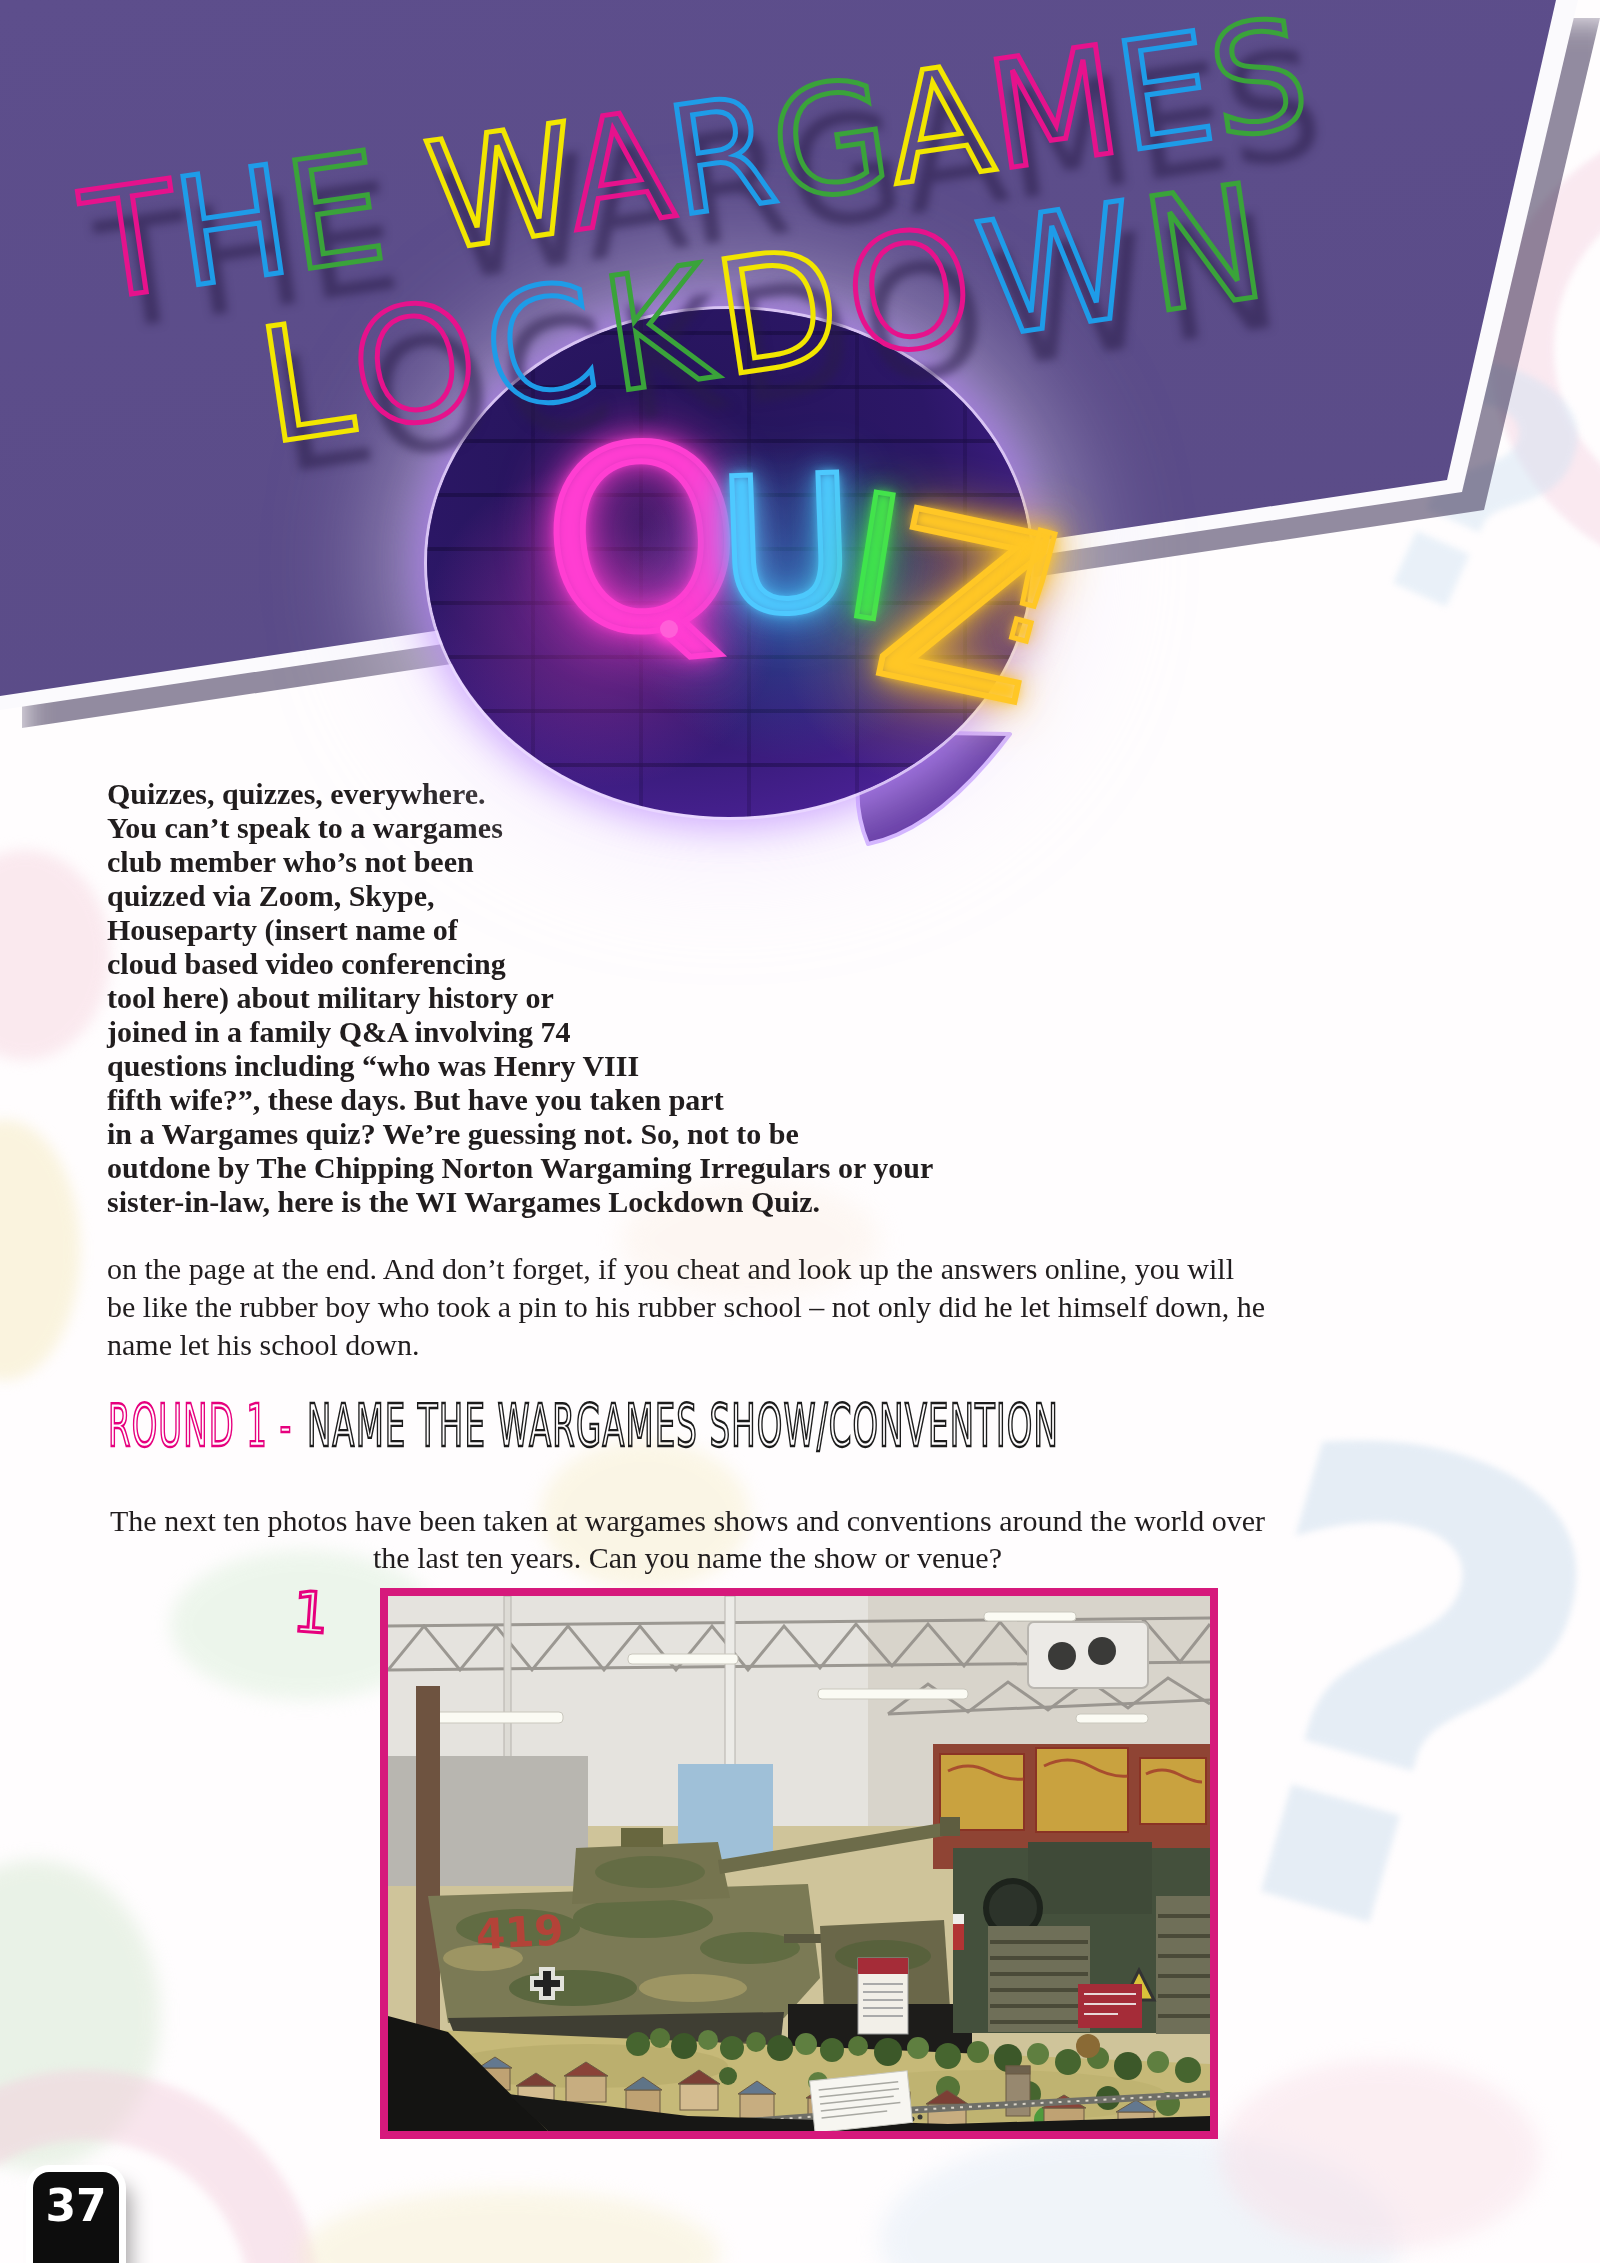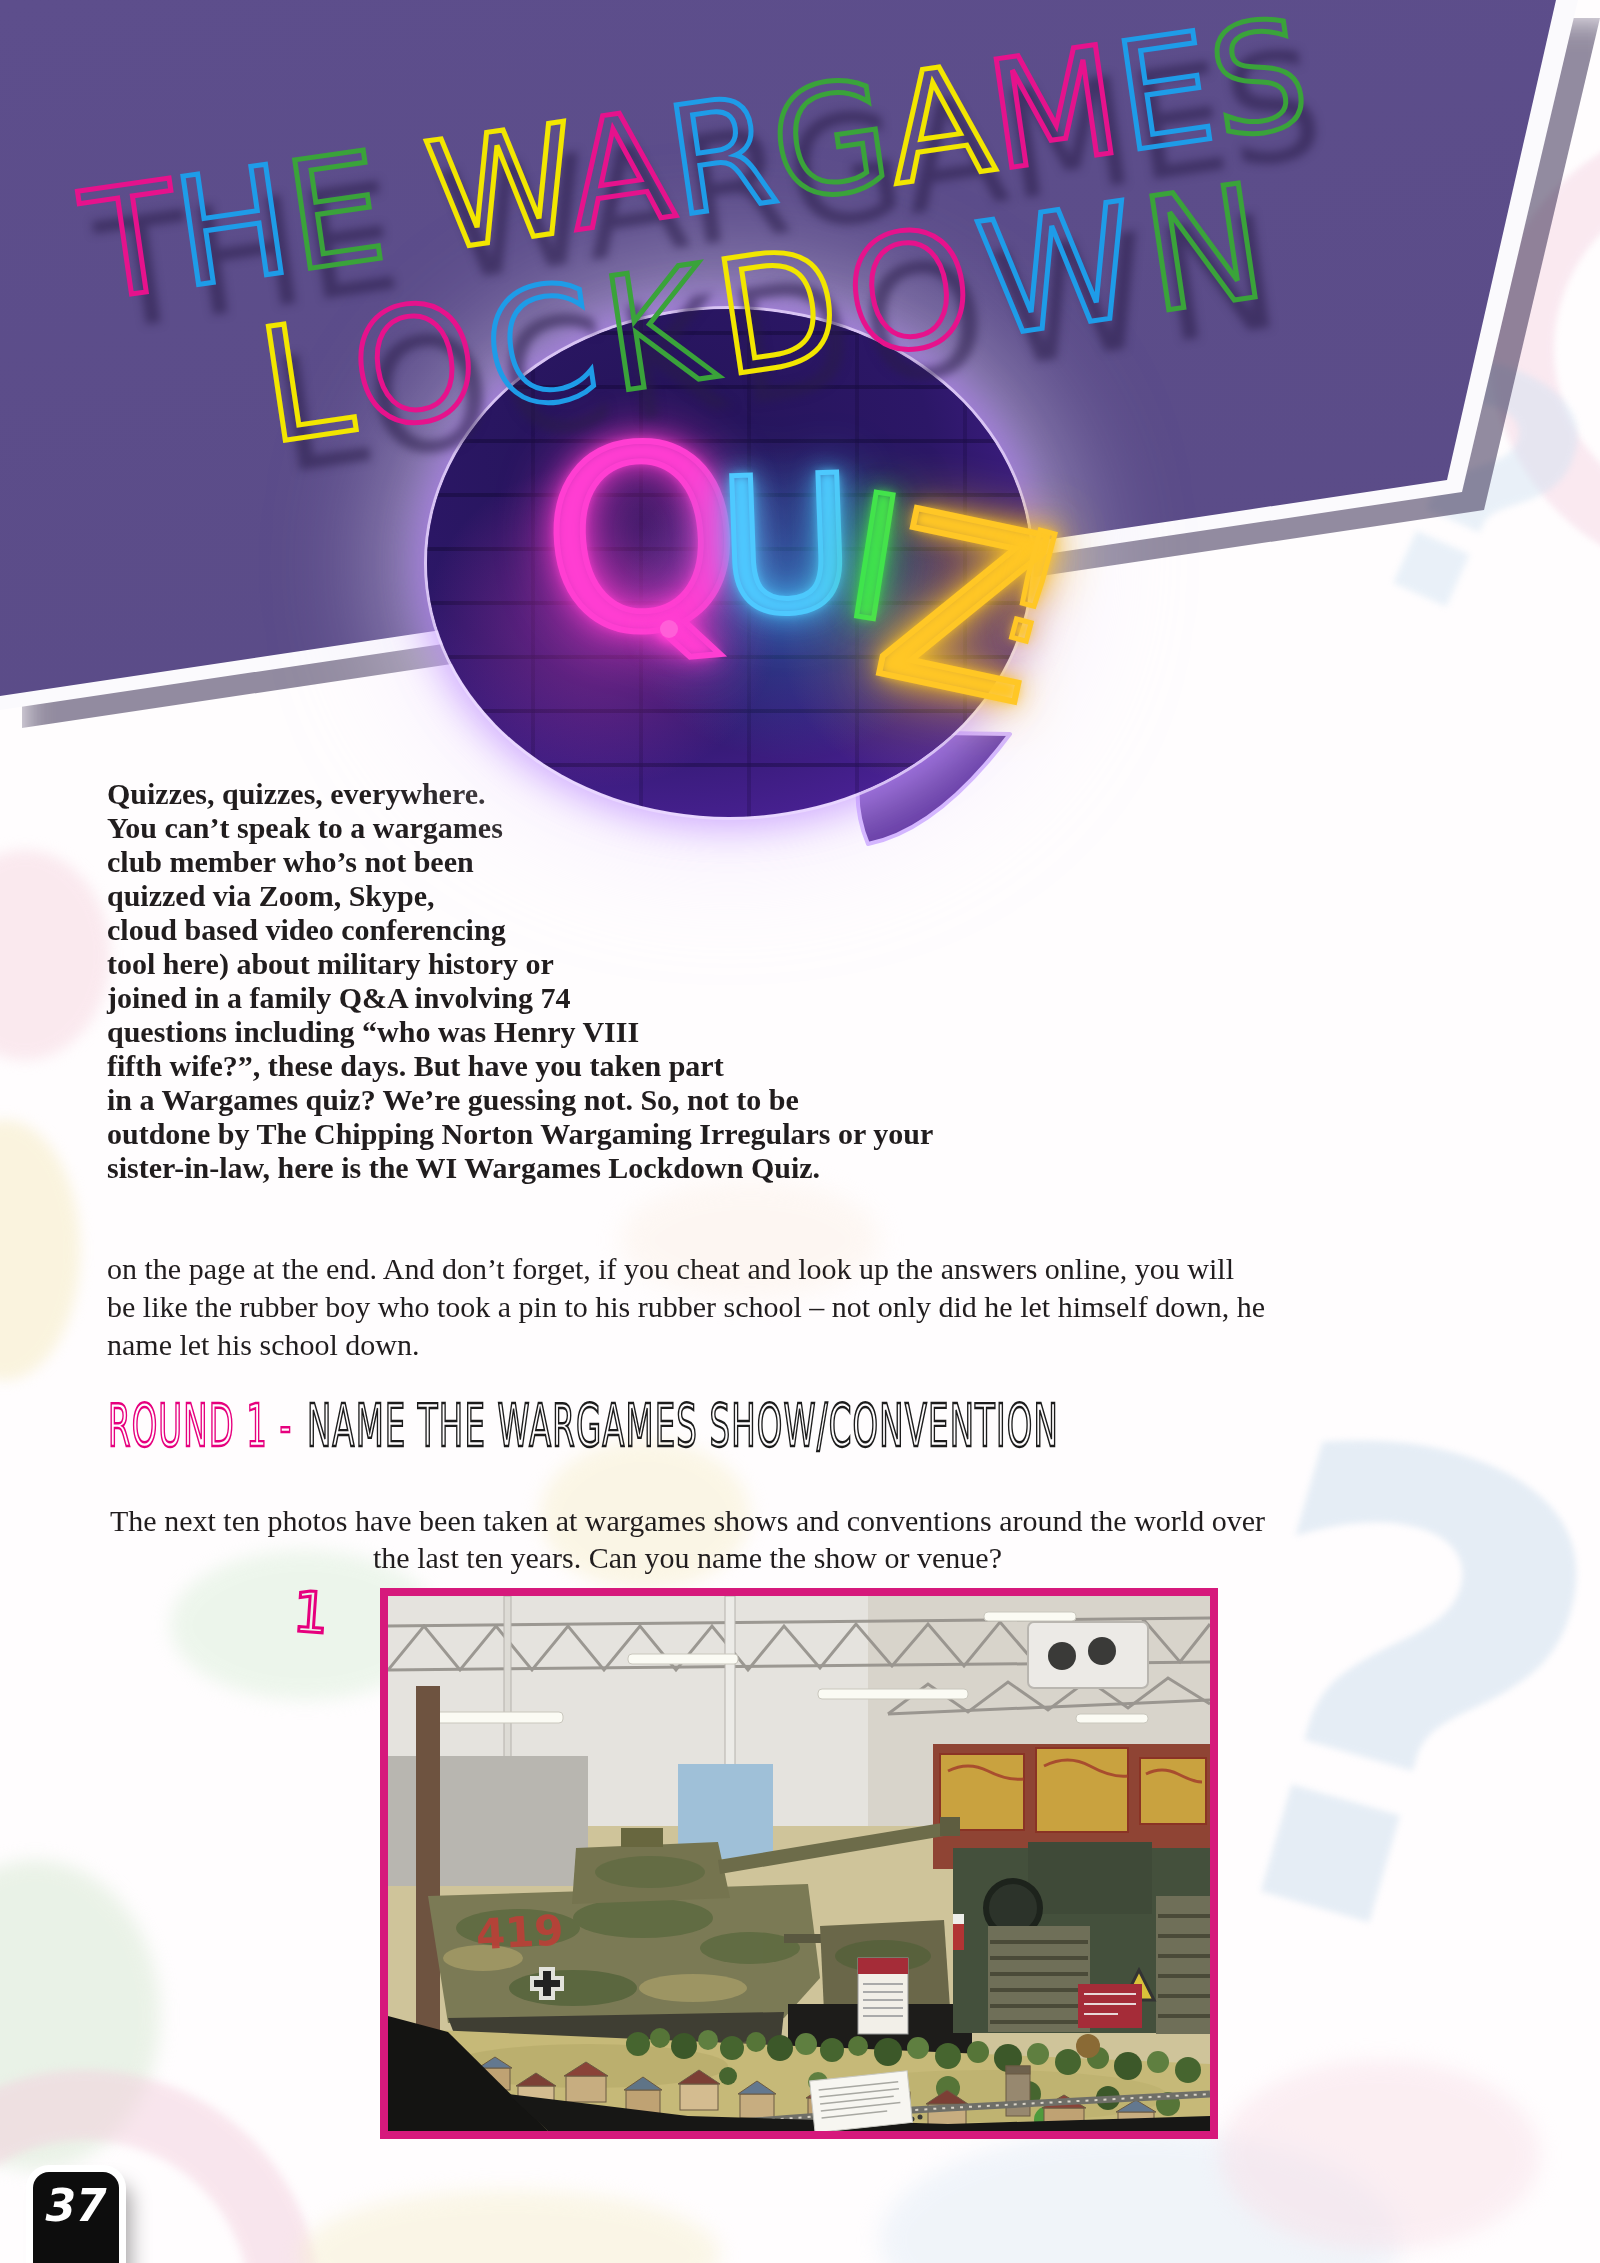--- a/index.html
+++ b/index.html
@@ -67,21 +67,21 @@
   
   .photo{position:absolute;z-index:10;left:380px;top:1588px;width:838px;height:551px;margin:0;
          border:8px solid #d6197c;box-sizing:border-box;background:#cfc49a;}
   .photo svg{display:block;width:100%;height:100%;}
 
   
   .page-badge{position:absolute;z-index:25;left:33px;top:2172px;width:86px;height:130px;background:#0d0d0d;
               border-radius:16px;box-shadow:0 0 0 7px #ffffff,12px 12px 20px rgba(0,0,0,.35);
               text-align:center;}
   .page-badge span{display:inline-block;margin-top:8px;font-family:"DejaVu Sans",sans-serif;font-weight:bold;
-                   font-size:44px;color:#ffffff;font-style:italic;}
+                   font-size:44px;color:#ffffff;}
 </style>
 </head>
 <body>
 
 <div class="page">
 
   <div class="decor ring" style="left:1490px;top:120px;width:330px;height:330px;border:64px solid #f6d9e6;opacity:.55;filter:blur(3px);"></div>
   <div class="decor qmark" style="left:1210px;top:1380px;font-size:640px;color:#bcd4e8;opacity:.38;transform:rotate(16deg);filter:blur(3px);">?</div>
   <div class="decor qmark" style="left:1380px;top:330px;font-size:330px;color:#cfe2f2;opacity:.45;transform:rotate(24deg);filter:blur(3px);">?</div>
   <div class="decor blob" style="left:-60px;top:850px;width:170px;height:210px;background:#f7d9e2;opacity:.55;filter:blur(7px);"></div>
@@ -116,20 +116,21 @@
       <span class="neon n3" style="--c: #ffc726;">Z</span>
       <span class="neon n4" style="--c: #ffc726;">!</span>
     </div>
   <div class="neon-dot"></div>
 
   <div class="intro">
       <div>Quizzes, quizzes, everywhere.</div>
       <div>You can’t speak to a wargames</div>
       <div>club member who’s not been</div>
       <div>quizzed via Zoom, Skype,</div>
+      <div>Houseparty (insert name of</div>
       <div>cloud based video conferencing</div>
       <div>tool here) about military history or</div>
       <div>joined in a family Q&amp;A involving 74</div>
       <div>questions including “who was Henry VIII</div>
       <div>fifth wife?”, these days. But have you taken part</div>
       <div>in a Wargames quiz? We’re guessing not. So, not to be</div>
       <div>outdone by The Chipping Norton Wargaming Irregulars or your</div>
       <div>sister-in-law, here is the WI Wargames Lockdown Quiz.</div>
     </div>
 

